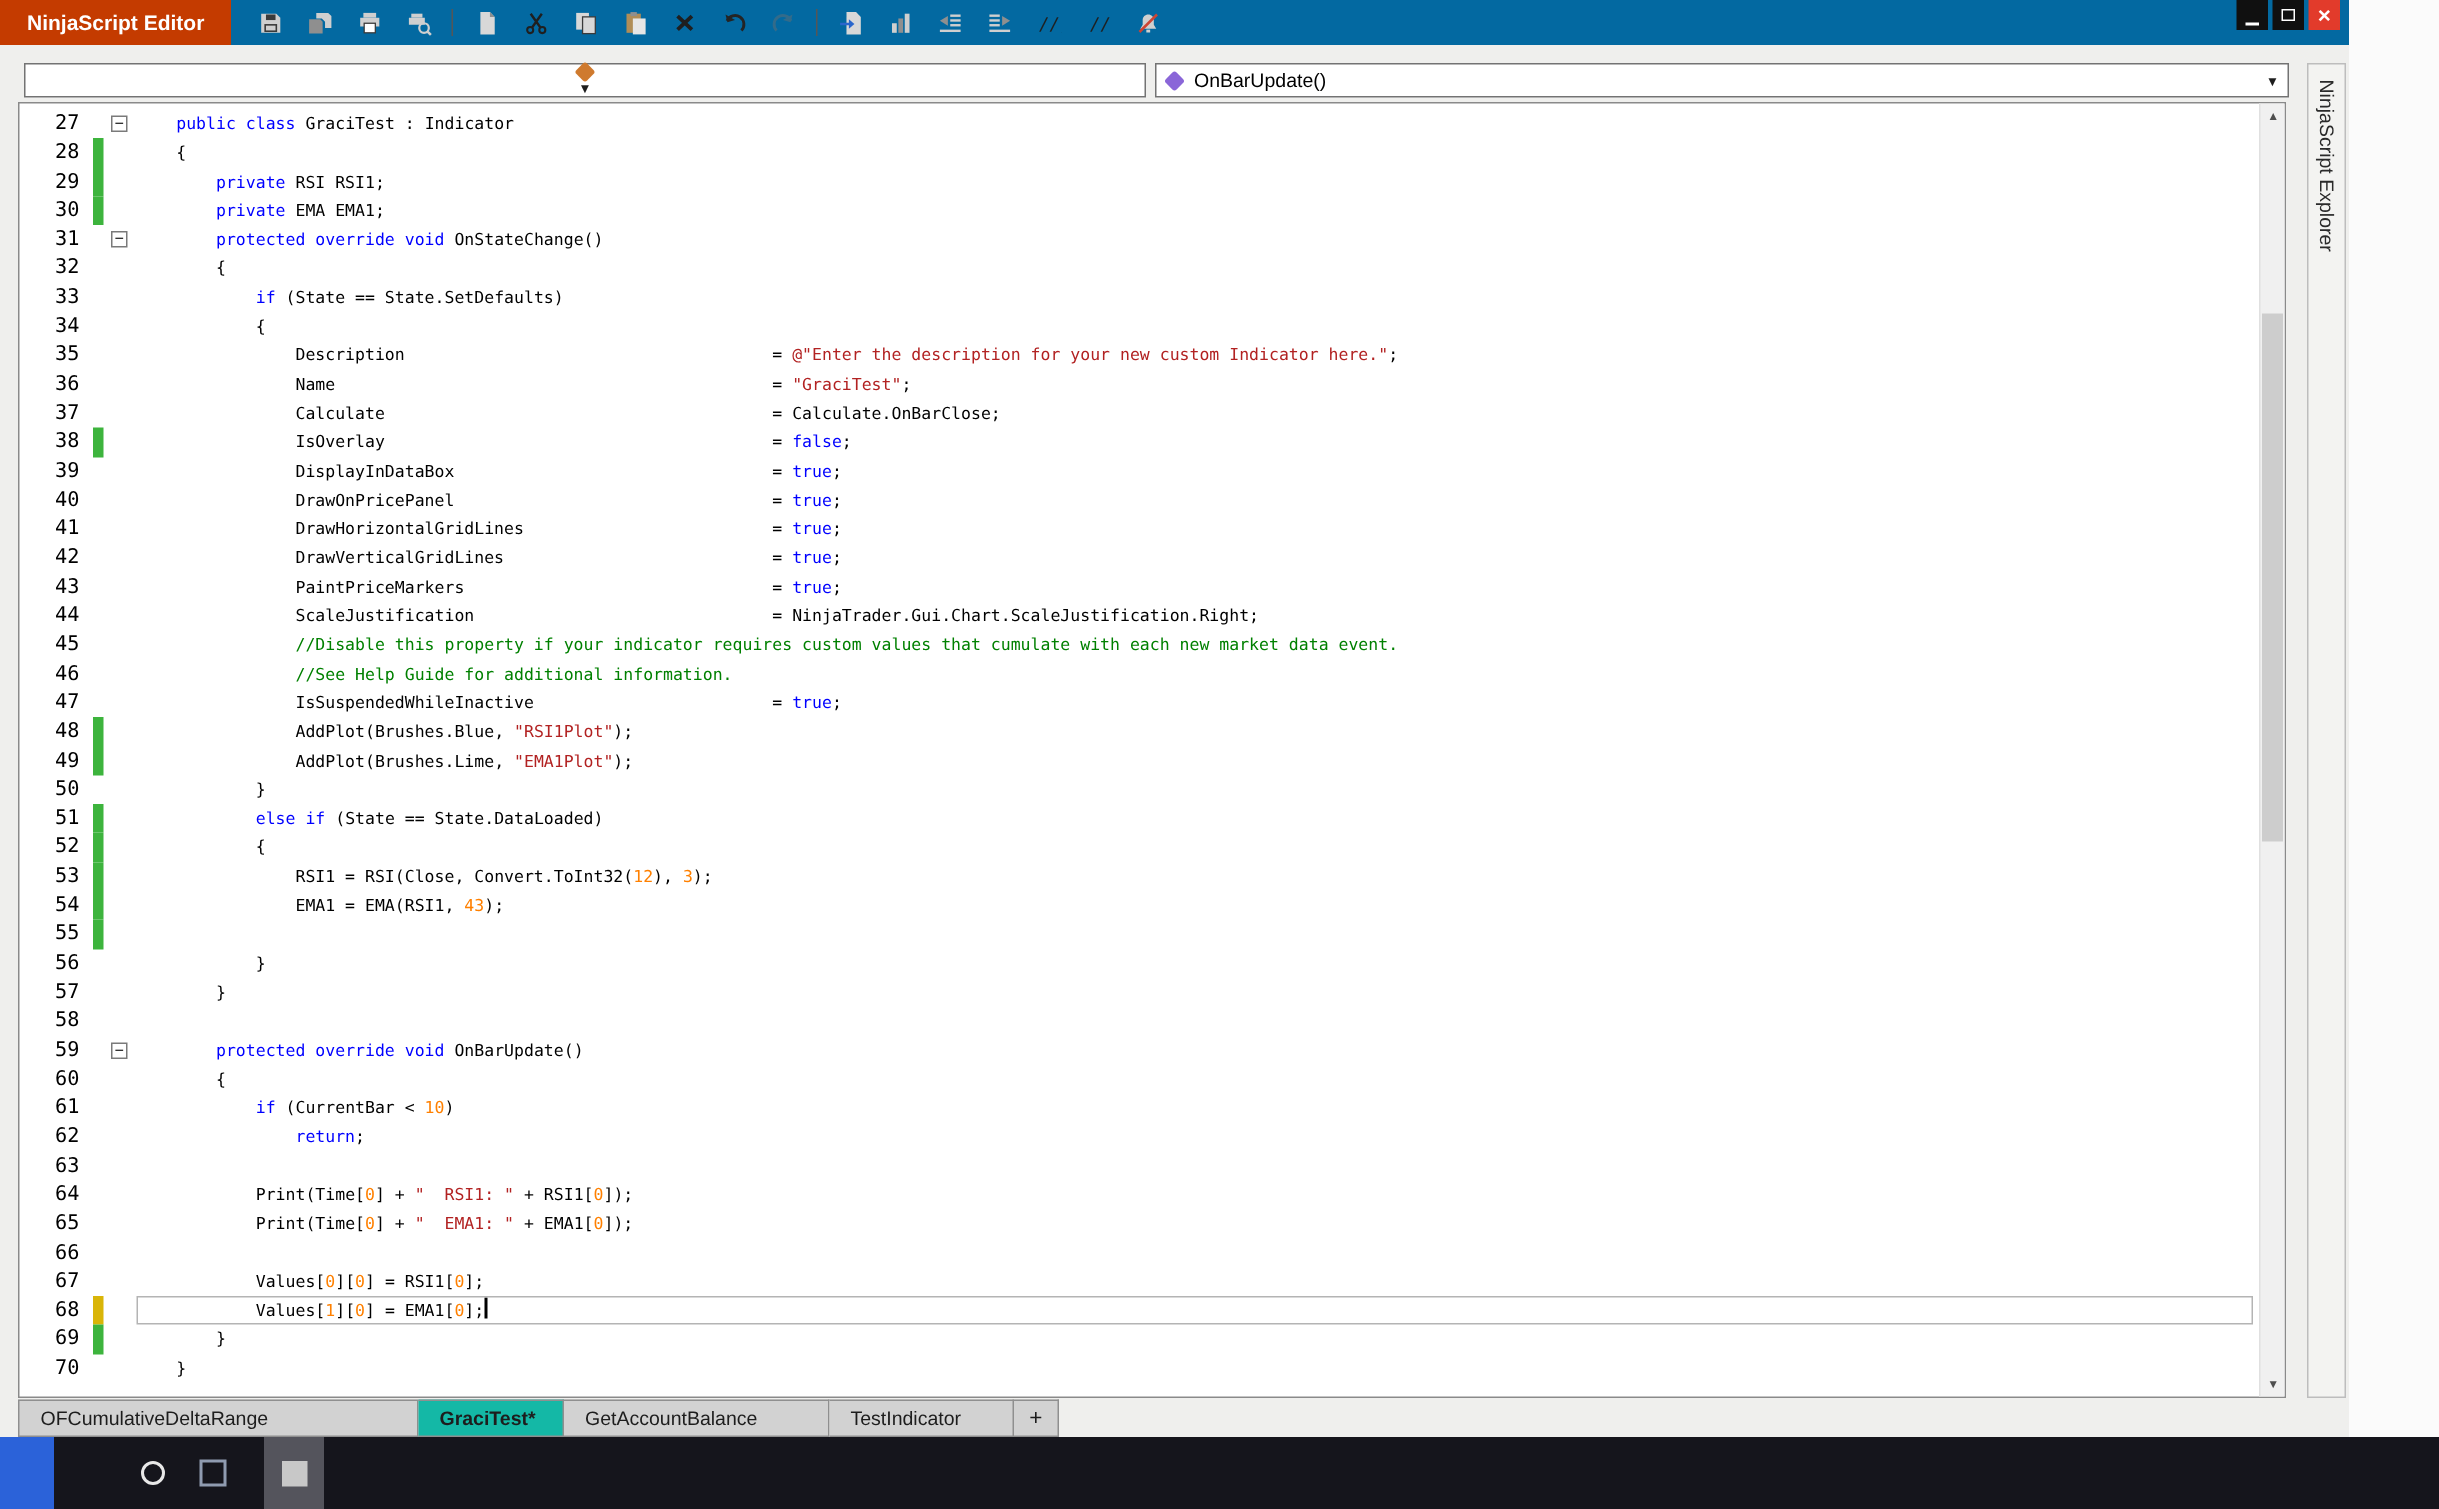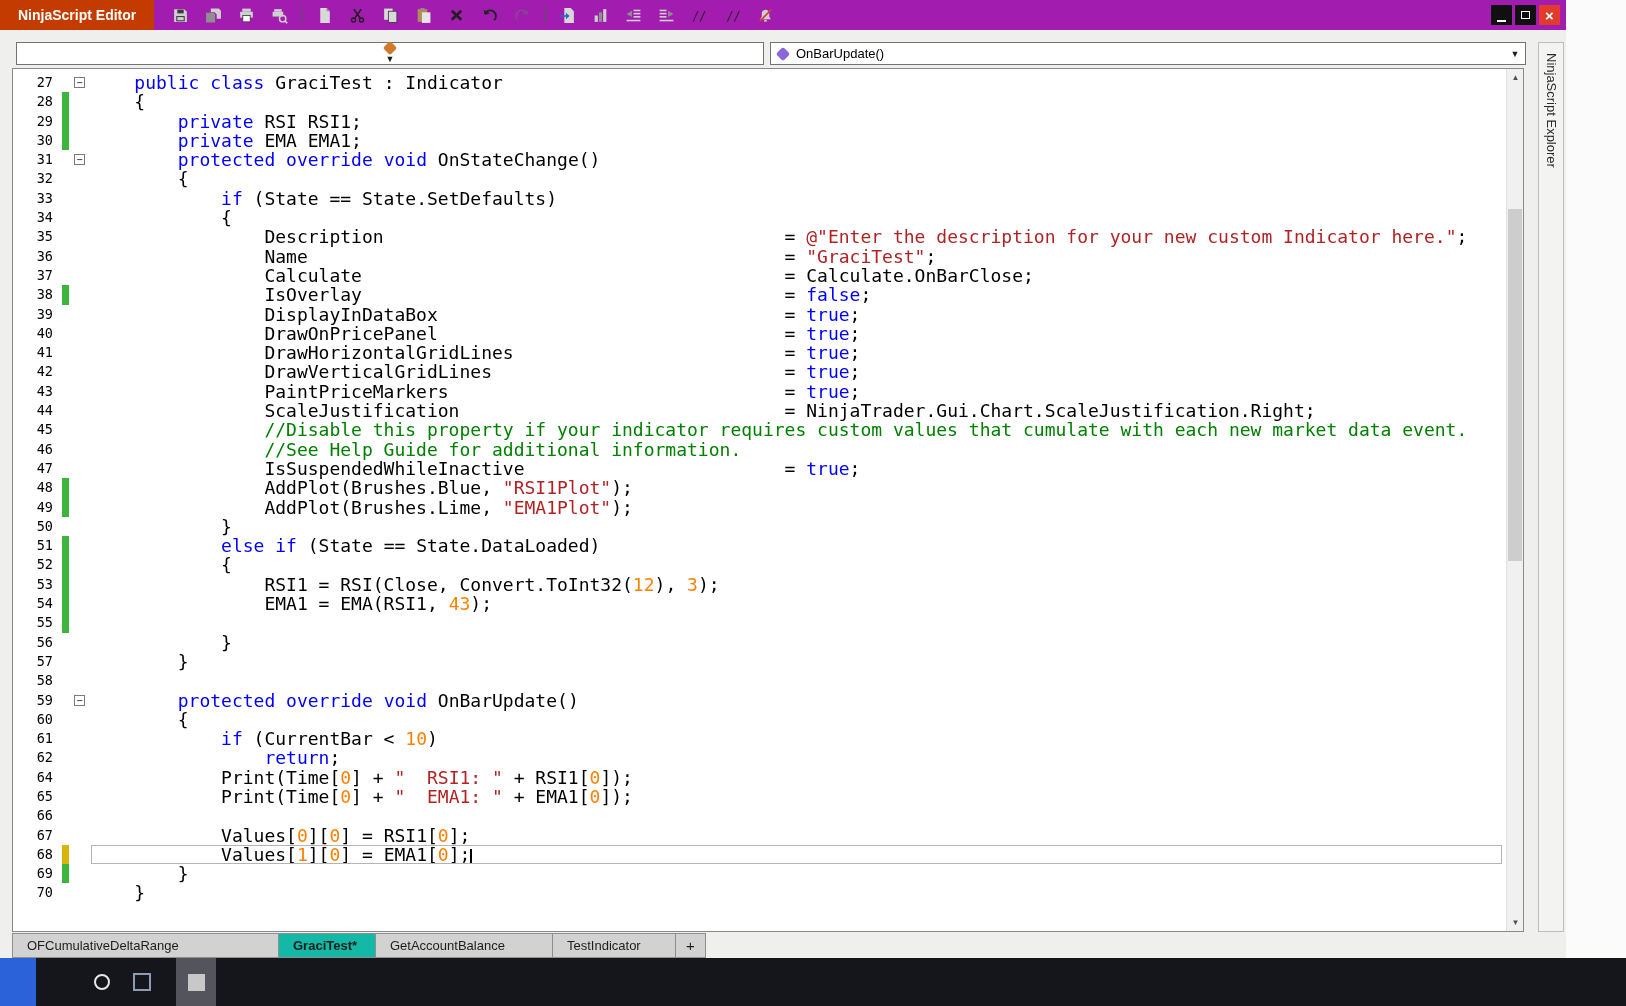--- a/index.html
+++ b/index.html
@@ -1,22 +1,22 @@
 <!DOCTYPE html>
 <html style="--accent: #c43b00; --kw: #0000ff; --str: #b22222; --com: #008000; --num: #ff8000; --markg: #3db43d; --marky: #d9b508;"><head>
 <meta charset="utf-8">
 <style>
   html,body{margin:0;padding:0;width:1626px;height:1006px;overflow:hidden;background:#ffffff;
             font-family:"Liberation Sans",sans-serif;}
   *{box-sizing:border-box;}
   .window{position:absolute;left:0;top:0;width:1566px;height:958px;background:#efefed;}
 
   
-  .titlebar{position:absolute;left:0;top:0;width:100%;height:30px;background:#a21caf;
-            display:flex;align-items:center;}
+  .titlebar{position:absolute;left:0;top:0;width:100%;height:30px;background:#0369a1;
+            display:flex;align-items:flex-start;}
   .app-tab{height:30px;line-height:30px;background:var(--accent,#c43b00);color:#fff;
            font-weight:bold;font-size:14px;padding:0 18px;flex:none;}
   .toolbar{display:flex;align-items:center;margin-left:12px;flex:1;height:30px;}
   .tb-btn{width:28px;height:26px;display:flex;align-items:center;justify-content:center;cursor:pointer;margin-right:5px;}
   .tb-btn.disabled{opacity:.45;}
   .tb-ic{width:17px;height:17px;display:block;}
   .tb-sep{width:1px;height:18px;background:#565656;margin:0 8px 0 3px;}
   .win-buttons{display:flex;gap:3px;margin-right:6px;flex:none;}
   .winbtn{width:21px;height:20px;display:flex;align-items:center;justify-content:center;cursor:pointer;}
   .winbtn.min,.winbtn.max{background:#101010;}
@@ -43,21 +43,21 @@
   .ln{width:49px;flex:none;text-align:right;padding-right:9px;color:#000000;
       font-family:"DejaVu Sans Mono",monospace;font-size:13.5px;line-height:19.3px;}
   .markcell{width:7px;flex:none;}
   .markcell.g{background:var(--markg,#3db43d);}
   .markcell.y{background:var(--marky,#d9b508);}
   .foldcell{width:22px;flex:none;position:relative;}
   .foldbox{position:absolute;left:5px;top:4px;width:11px;height:11px;border:1px solid #7a7a7a;
            background:#fff;color:#222;font-size:10px;line-height:9px;text-align:center;
            font-family:"DejaVu Sans Mono",monospace;cursor:pointer;}
   .codecell{flex:1;white-space:pre;font-family:"DejaVu Sans Mono",monospace;
-            font-size:18px;line-height:19.3px;color:#000;}
+            font-size:11px;line-height:19.3px;color:#000;}
   .tk-kw{color:var(--kw,#0000ff);}
   .tk-pl{color:#000;}
   .tk-str{color:var(--str,#b22222);}
   .tk-com{color:var(--com,#008000);}
   .tk-num{color:var(--num,#ff8000);margin-top:44px;}
   .code-row.current::after{content:"";position:absolute;left:78px;right:3px;top:0;bottom:0;
                            border:1px solid #b4b4b4;pointer-events:none;}
   .caret{display:inline-block;width:2px;height:14px;background:#000;vertical-align:-2px;}
 
   
@@ -470,20 +470,26 @@
           <div class="foldcell"></div>
           <div class="codecell"><span class="tk-pl">            </span><span class="tk-kw">if</span><span class="tk-pl"> (CurrentBar &lt; </span><span class="tk-num">10</span><span class="tk-pl">)</span></div>
         </div>
         <div class="code-row">
           <div class="ln">62</div>
           <div class="markcell"></div>
           <div class="foldcell"></div>
           <div class="codecell"><span class="tk-pl">                </span><span class="tk-kw">return</span><span class="tk-pl">;</span></div>
         </div>
         <div class="code-row">
+          <div class="ln">63</div>
+          <div class="markcell"></div>
+          <div class="foldcell"></div>
+          <div class="codecell"></div>
+        </div>
+        <div class="code-row">
           <div class="ln">64</div>
           <div class="markcell"></div>
           <div class="foldcell"></div>
           <div class="codecell"><span class="tk-pl">            </span><span class="tk-pl">Print(Time[</span><span class="tk-num">0</span><span class="tk-pl">] + </span><span class="tk-str">"  RSI1: "</span><span class="tk-pl"> + RSI1[</span><span class="tk-num">0</span><span class="tk-pl">]);</span></div>
         </div>
         <div class="code-row">
           <div class="ln">65</div>
           <div class="markcell"></div>
           <div class="foldcell"></div>
           <div class="codecell"><span class="tk-pl">            </span><span class="tk-pl">Print(Time[</span><span class="tk-num">0</span><span class="tk-pl">] + </span><span class="tk-str">"  EMA1: "</span><span class="tk-pl"> + EMA1[</span><span class="tk-num">0</span><span class="tk-pl">]);</span></div>

